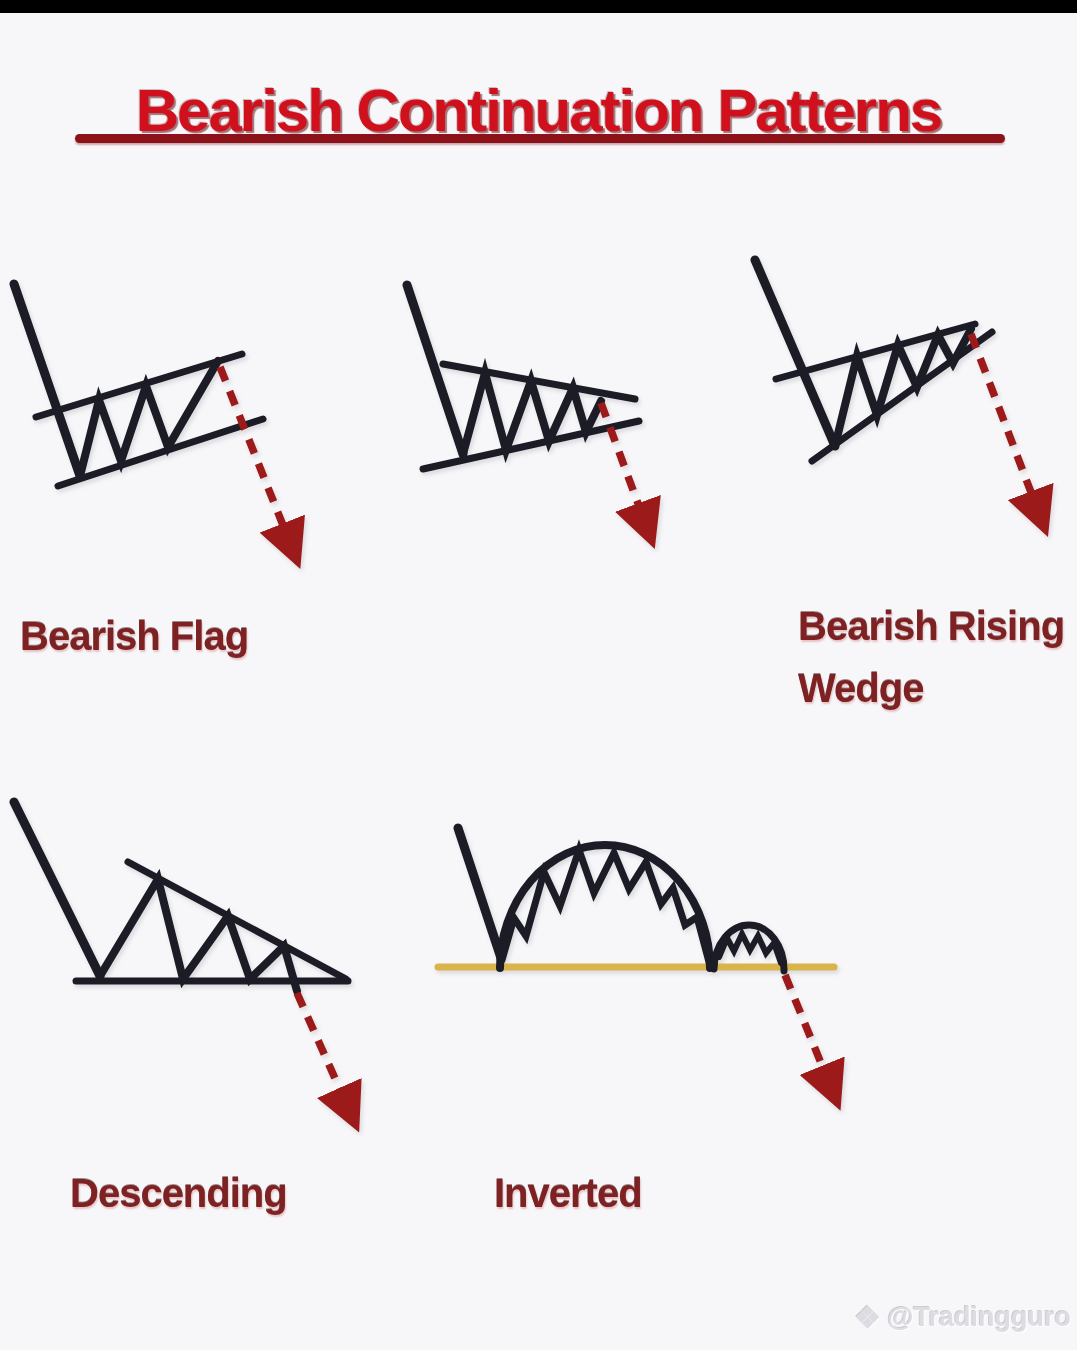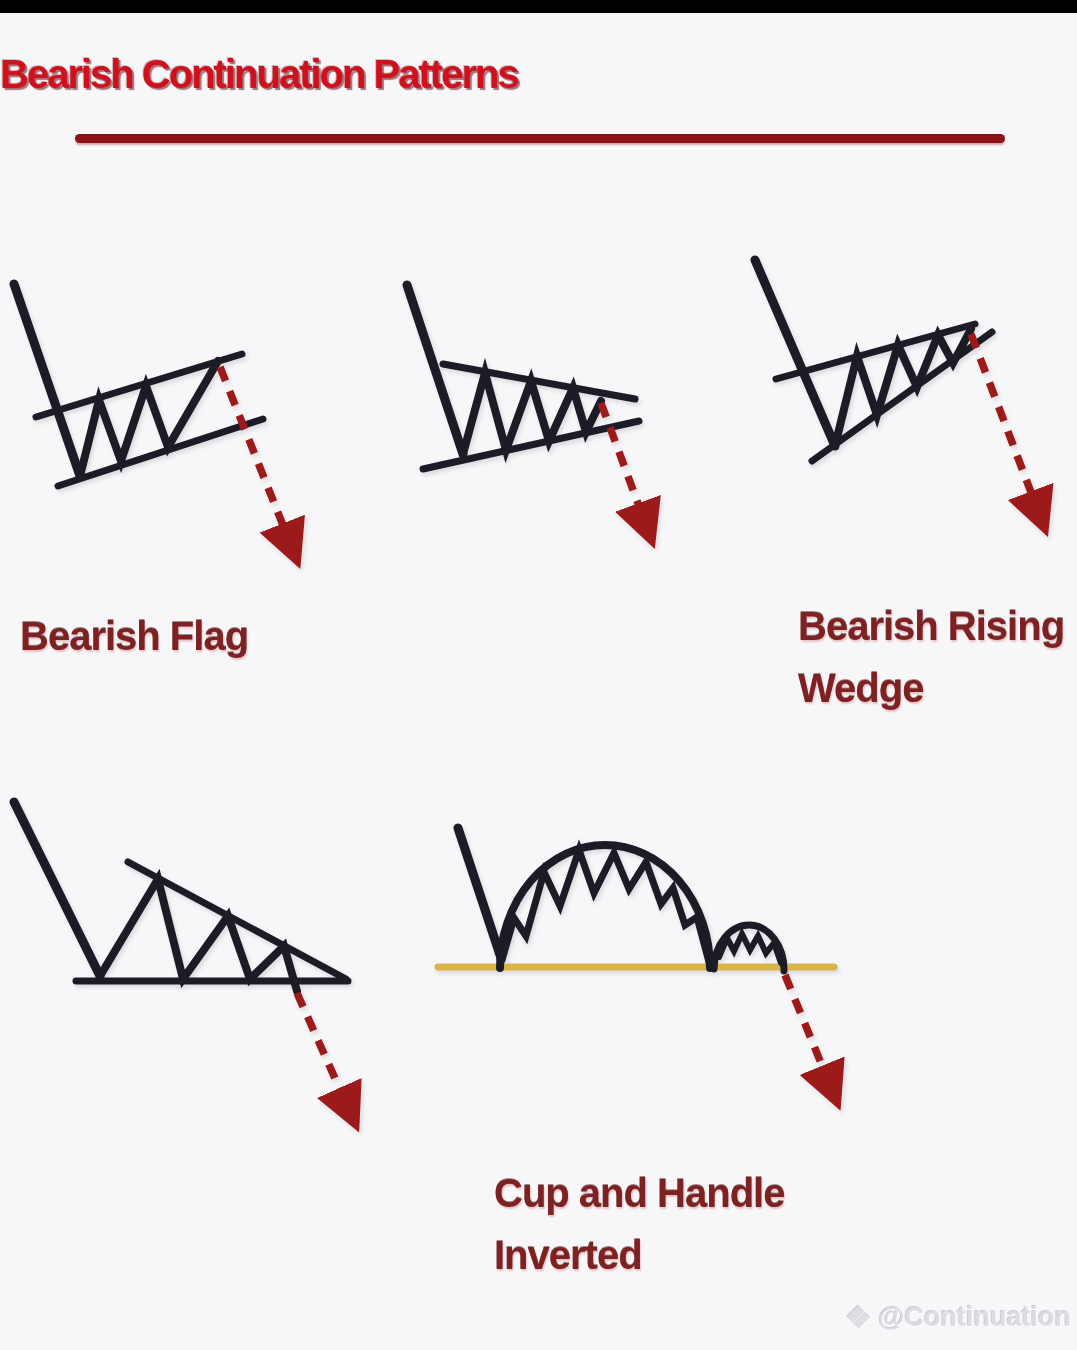--- a/index.html
+++ b/index.html
@@ -8,23 +8,23 @@
     width:1077px;height:1350px;
     background:var(--background,#f7f7f9);
     overflow:hidden;
     font-family:"Liberation Sans",sans-serif;
   }
   .topbar{
     position:absolute;left:0;top:0;width:100%;height:13px;
     background:var(--top-bar,#000);
   }
   .title{
-    position:absolute;left:0;top:52px;width:100%;
-    margin:0;
-    font-size:40px;font-weight:bold;letter-spacing:-2px;
+    position:absolute;left:0;top:76px;width:100%;
+    margin:0;text-align:center;
+    font-size:60px;font-weight:bold;letter-spacing:-2px;
     color:var(--title-red,#d0101c);
     text-shadow:2px 2px 1px rgba(92,8,12,0.55),-1px -1px 0 rgba(92,8,12,0.25);
   }
   .title-underline{
     position:absolute;left:75px;top:134px;width:930px;height:9px;
     background:var(--title-underline,#8c1118);
     border-radius:5px;
     box-shadow:0 2px 2px rgba(120,20,20,0.35);
   }
   .diagram{position:absolute;filter:drop-shadow(2px 3px 2px rgba(60,60,80,0.15));}
@@ -118,25 +118,25 @@
     <span>Bearish Flag</span>
   </div>
 
 
   <div class="plabel" style="left:798px;top:595px;width:300px">
     <div>Bearish Rising</div>
     <div>Wedge</div>
   </div>
 
   <div class="plabel" style="left:70px;top:1162px;width:300px">
+    <div>Descending</div>
   </div>
 
   <div class="plabel" style="left:494px;top:1162px;width:300px">
-    <div>Cup and Handle</div>
     <div>Inverted</div>
   </div>
 
   <div class="watermark">
     <span class="wicon">❖</span>
-    <span class="wtext">@Continuation</span>
+    <span class="wtext">@Tradingguro</span>
   </div>
 
 </div>
 
 </body></html>

